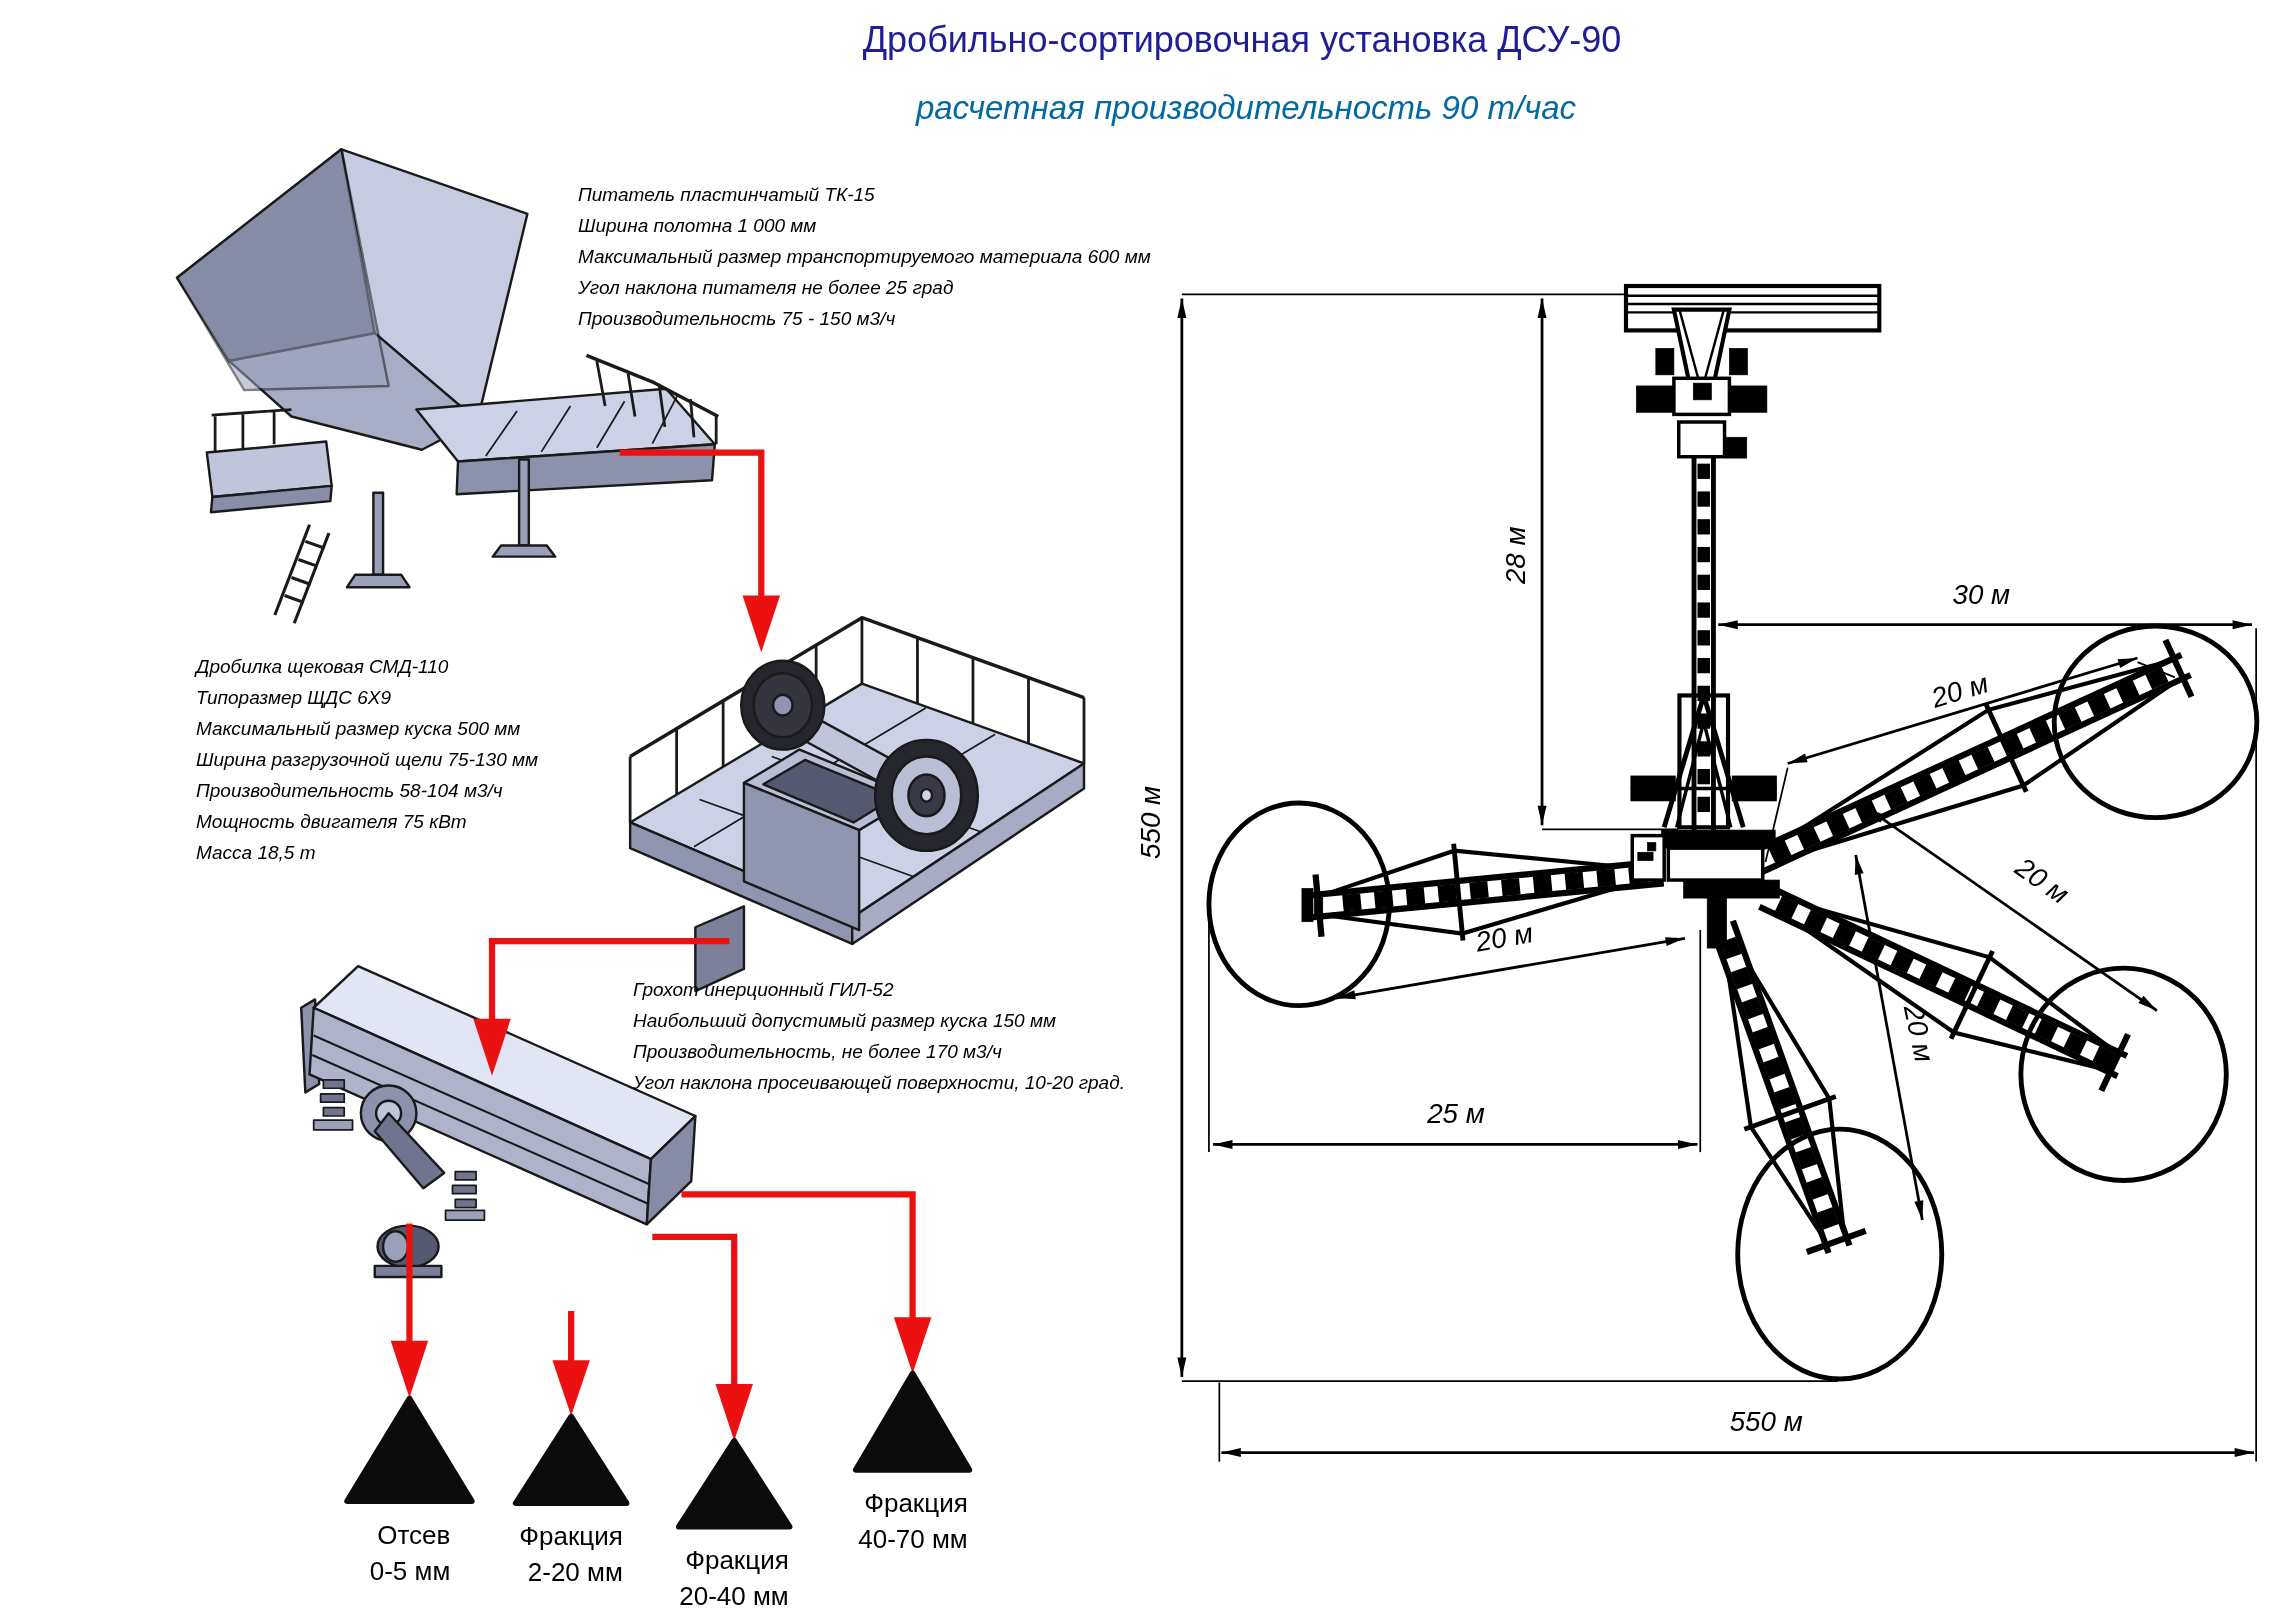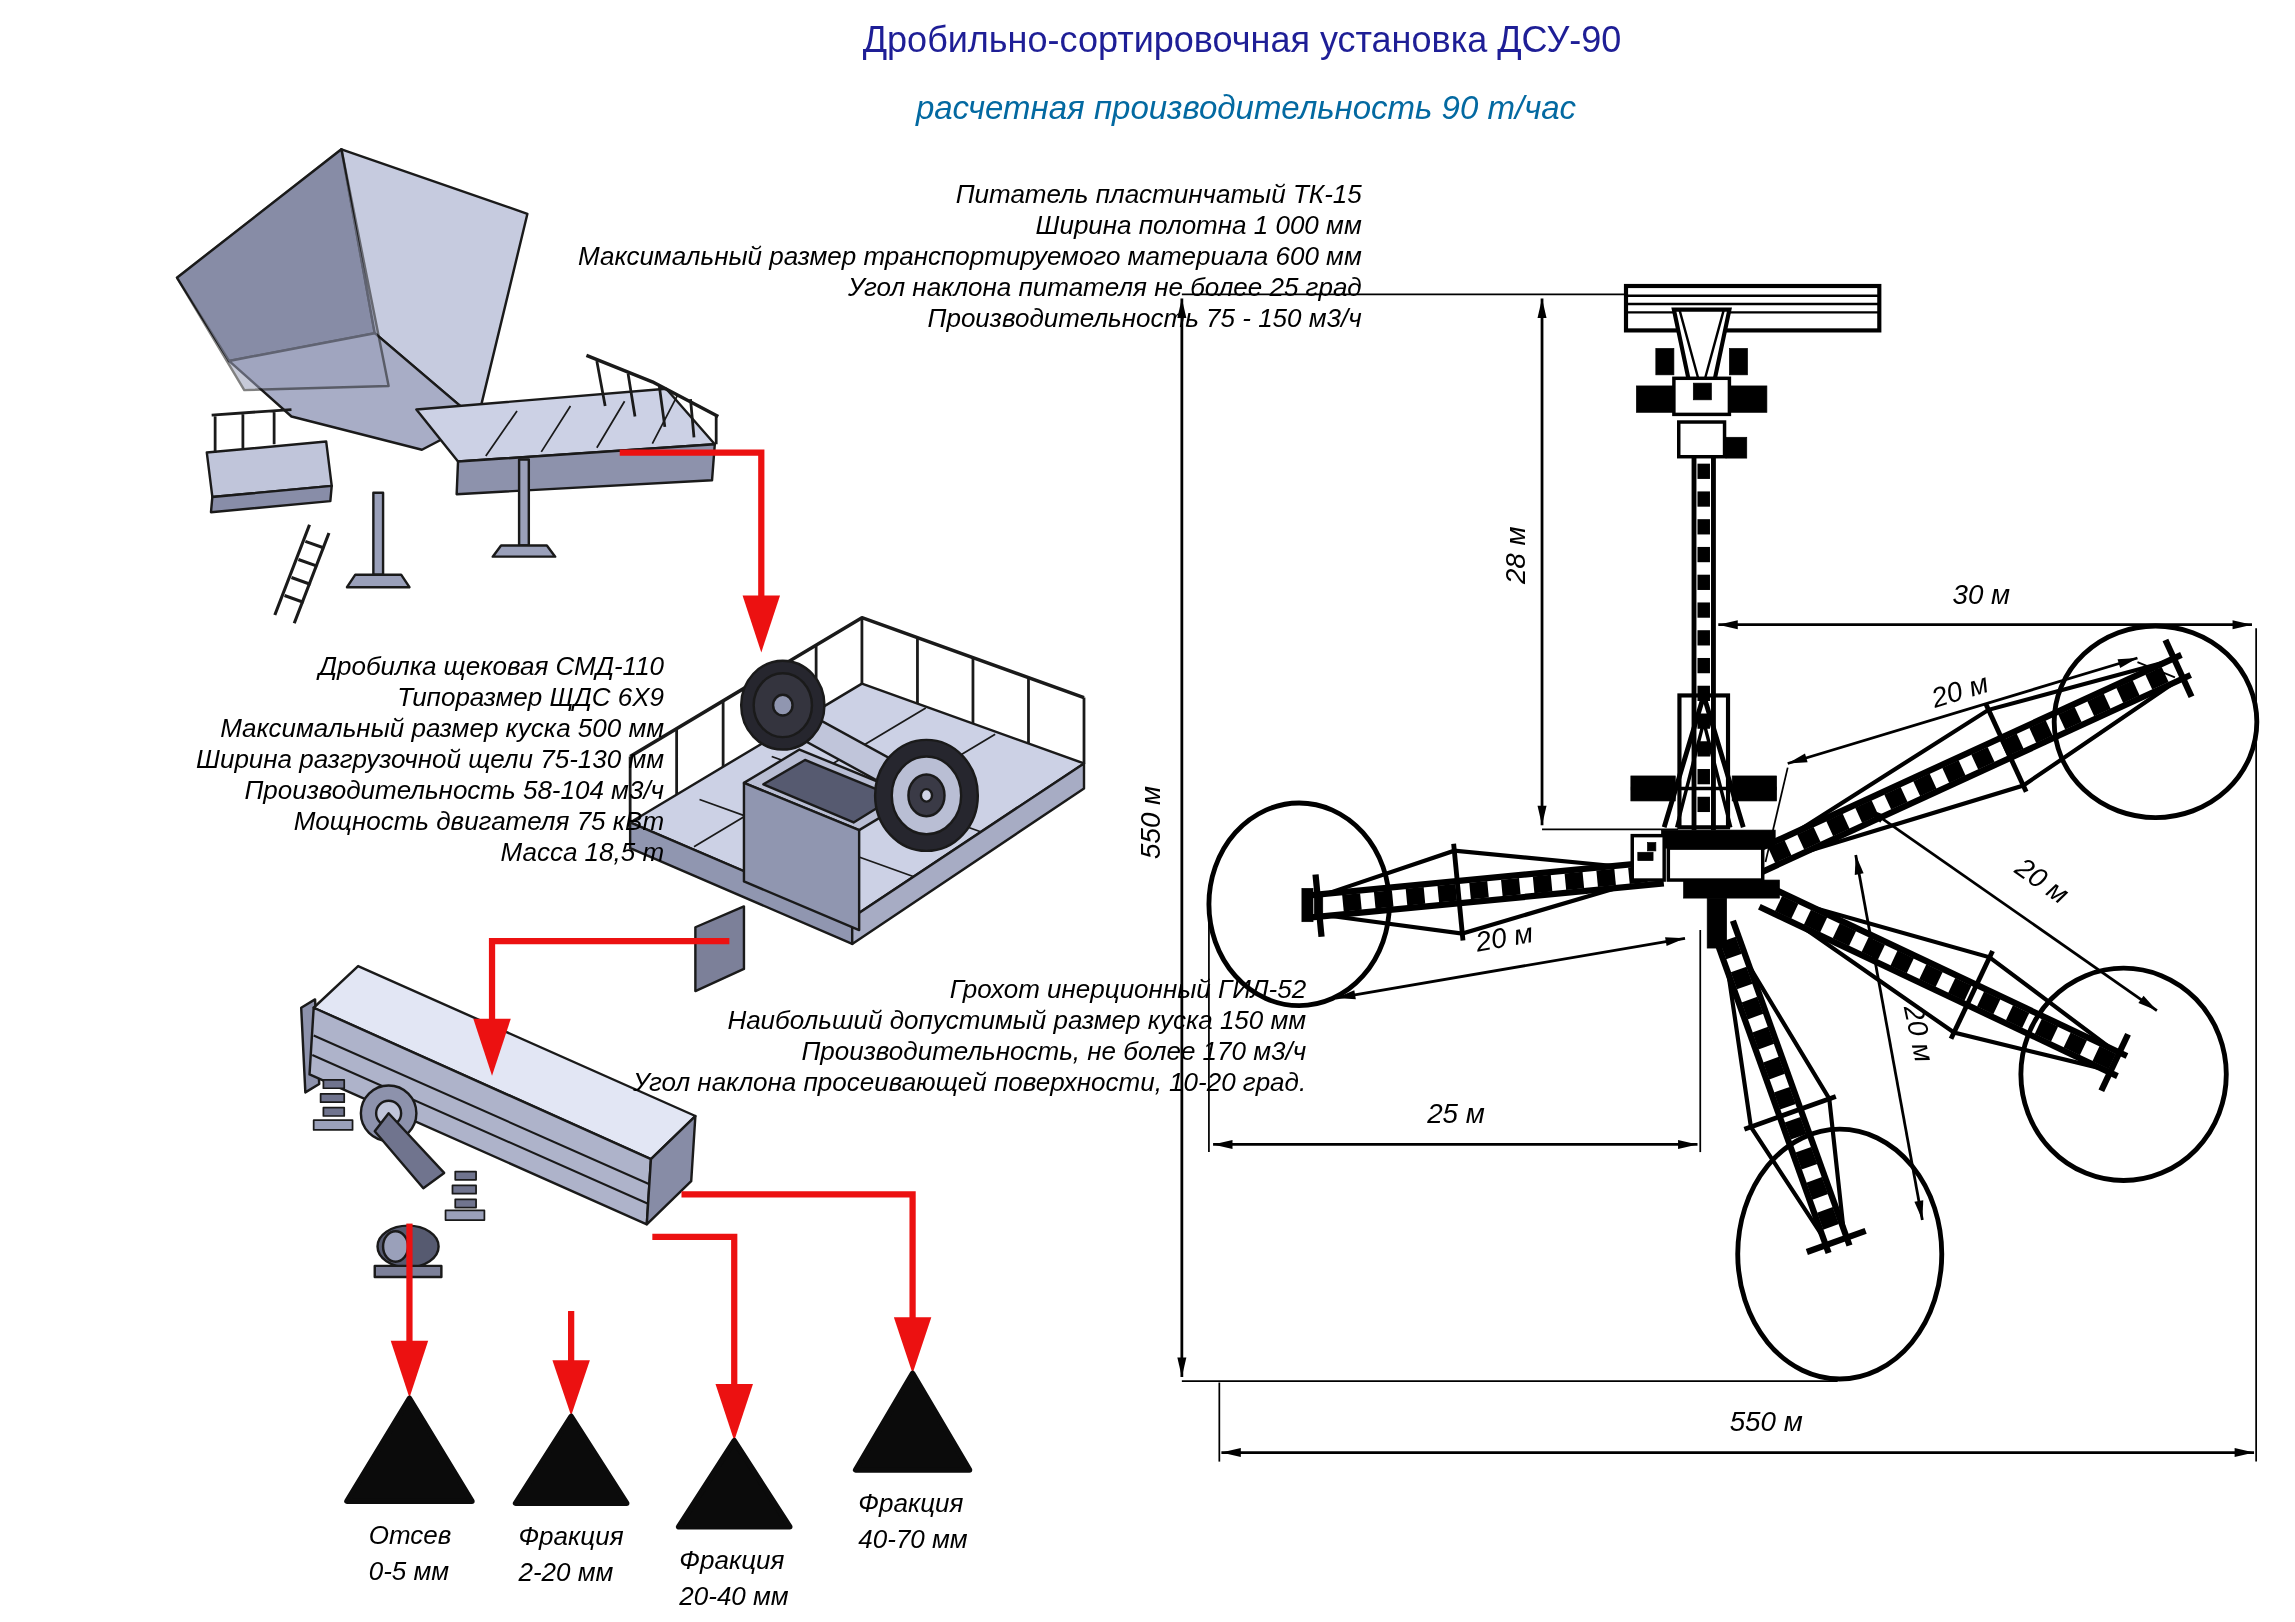--- a/index.html
+++ b/index.html
@@ -3,24 +3,24 @@
 <meta charset="utf-8">
 <style>
   html,body{margin:0;padding:0;background:#ffffff;}
   .page{position:relative;width:2295px;height:1622px;background:#fff;overflow:hidden;
         font-family:"Liberation Sans",sans-serif;color:#000;}
   .art{position:absolute;left:0;top:0;width:2295px;height:1622px;}
   .title{position:absolute;left:1242px;top:19.4px;transform:translateX(-50%);
          font-size:36px;font-weight:400;color:#1e1e96;white-space:nowrap;}
   .subtitle{position:absolute;left:1246px;top:89px;transform:translateX(-50%);
          font-size:33px;font-style:italic;color:#0369a1;white-space:nowrap;}
-  .spec{position:absolute;font-style:italic;font-size:26px;line-height:31px;white-space:nowrap;text-align:right;}
+  .spec{position:absolute;font-style:italic;font-size:19px;line-height:31px;white-space:nowrap;}
   .spec div{height:31px;}
-  .out-label{position:absolute;transform:translateX(-50%);text-align:left;
-         font-style:italic;font-size:26px;line-height:36px;white-space:nowrap;}
+  .out-label{position:absolute;transform:translateX(-50%);text-align:right;
+         font-size:26px;line-height:36px;white-space:nowrap;}
   svg text{font-family:"Liberation Sans",sans-serif;font-style:italic;font-size:40px;fill:#000;}
 </style>
 </head>
 <body>
 
 <div class="page">
 
   <svg class="art" viewBox="0 0 3307 2337">
     <defs>
       <marker id="da" viewBox="0 0 30 16" refX="29" refY="8" markerWidth="30" markerHeight="16" markerUnits="userSpaceOnUse" orient="auto-start-reverse">

